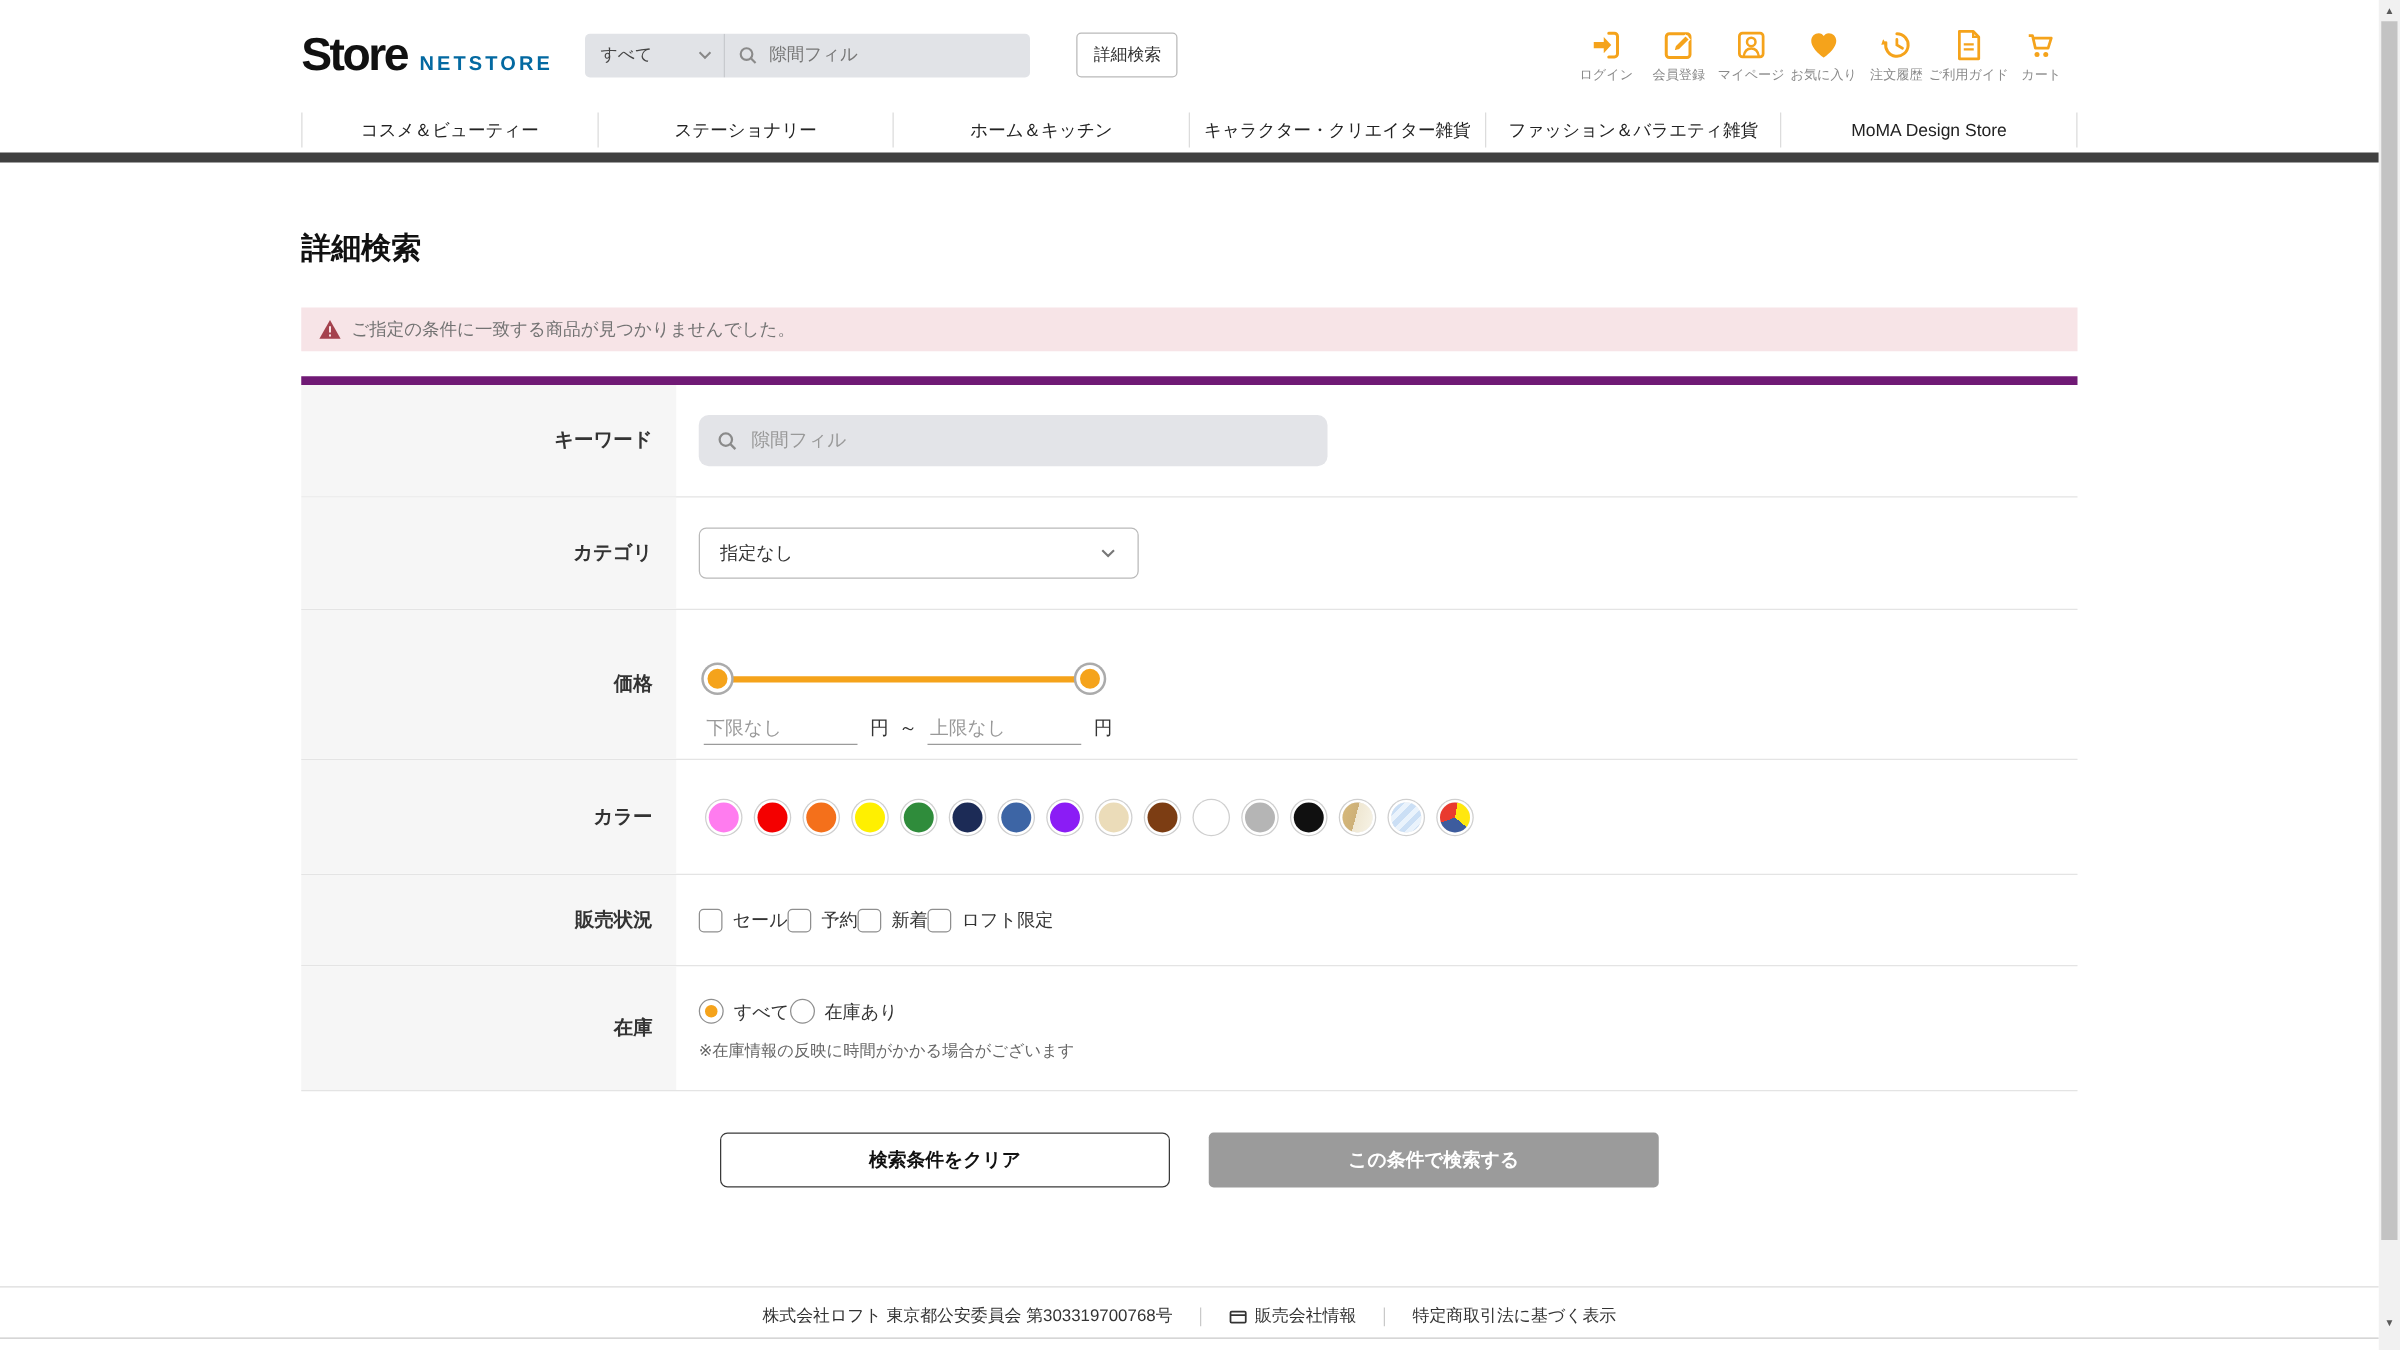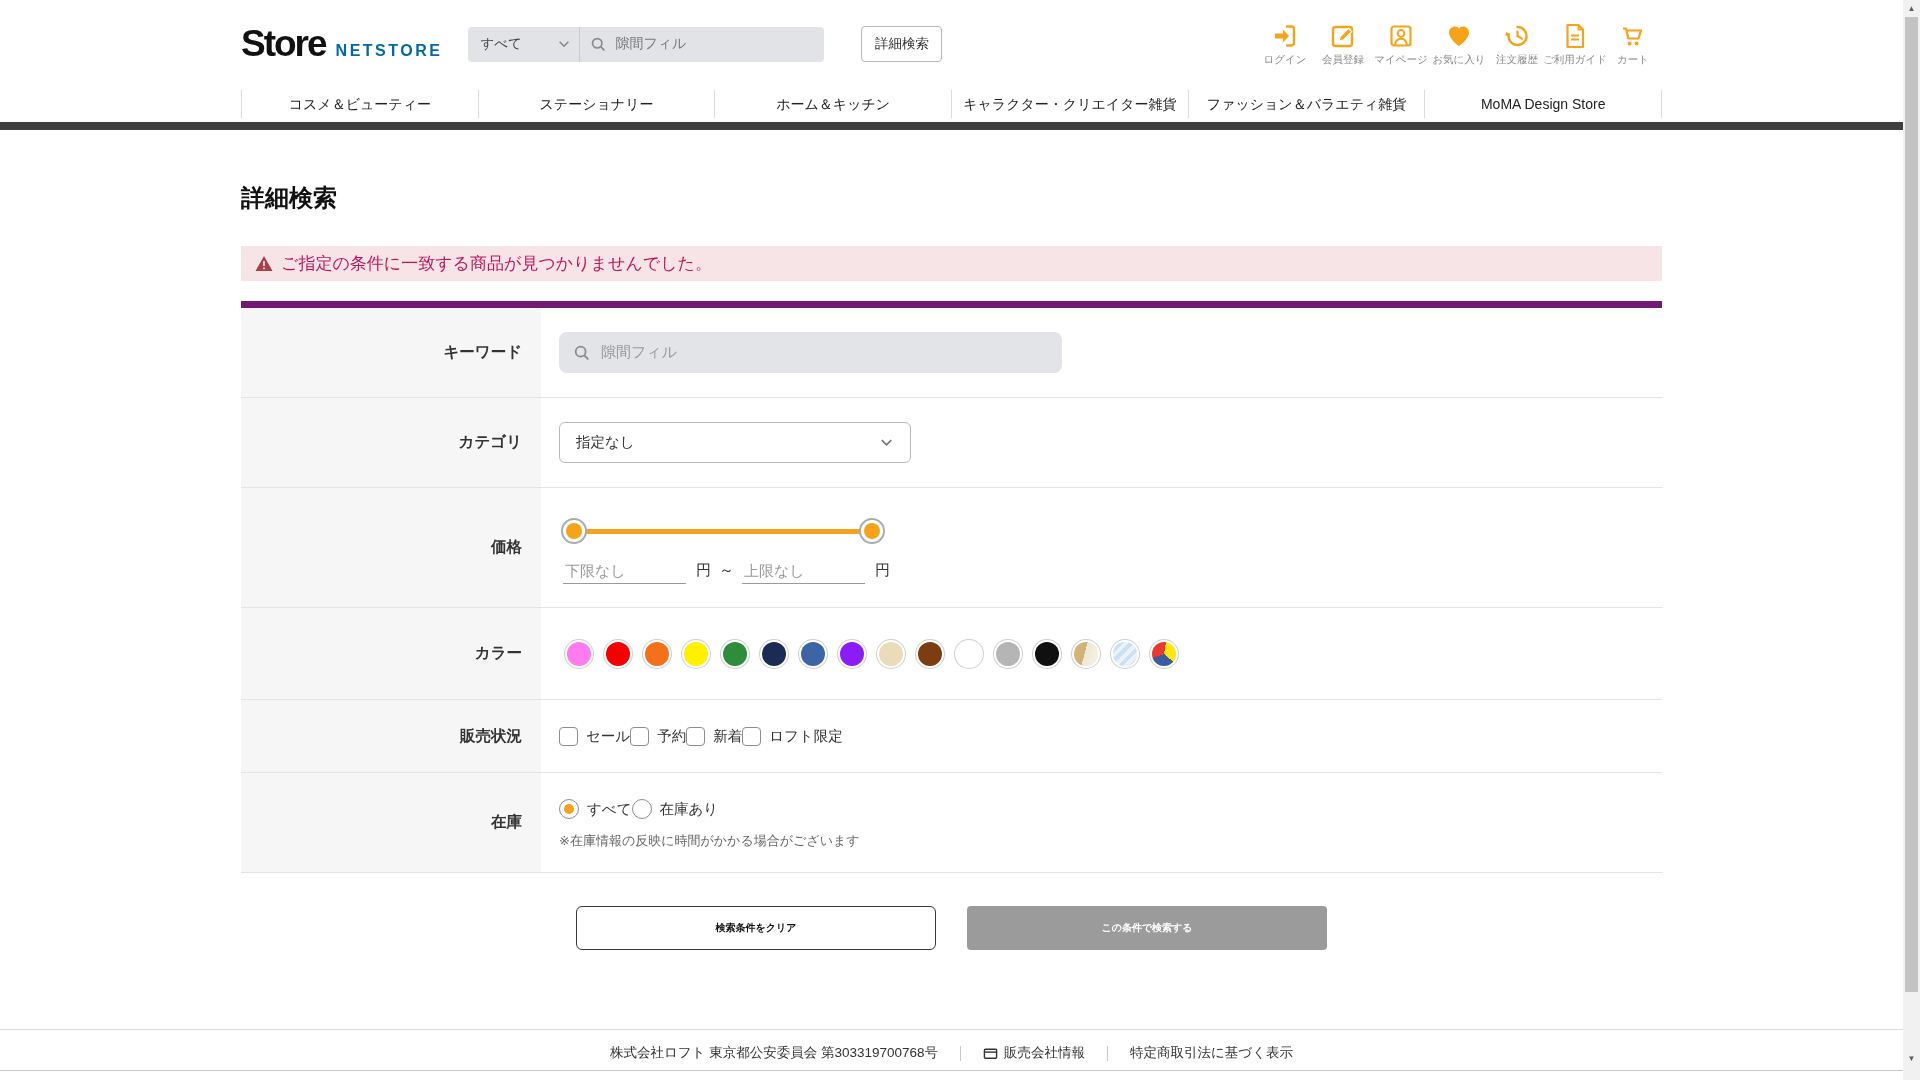--- a/index.html
+++ b/index.html
@@ -36,40 +36,40 @@
   .nav-row { display:flex; align-items:center; height:36px; }
   .nav-item { flex:1; text-align:center; font-size:14px; color:#222; height:28px;
     line-height:28px; border-left:1px solid #DCDCDC; cursor:pointer; white-space:nowrap; }
   .nav-item:last-child { border-right:1px solid #DCDCDC; }
 
   
   .page-title { margin-top:52px; font-size:24px; font-weight:700; color:#111; }
   .error-banner { margin-top:32px; height:35px; background:#F7E4E7; display:flex;
     align-items:center; padding-left:14px; }
   .error-banner svg { width:18px; height:17px; }
-  .error-text { font-size:17px; color:#be185d; margin-left:8px; }
+  .error-text { font-size:14px; color:#737373; margin-left:8px; }
 
   .search-form { margin-top:20px; border-top:7px solid #701a75; }
   .form-row { display:grid; grid-template-columns:300px 1fr; border-bottom:1px solid #E4E4E4; }
   .row-label { background:#F6F6F6; display:flex; align-items:center; justify-content:flex-end;
     padding-right:19px; font-size:15.5px; font-weight:600; color:#333; }
   .row-content { padding-left:18px; display:flex; align-items:center; }
   .h90 { height:90px; } .h120 { height:120px; } .h92 { height:92px; }
   .h73 { height:73px; } .h100 { height:100px; }
 
   .keyword-input { display:flex; align-items:center; width:503px; height:41px;
     background:#E3E4E8; border-radius:8px; padding:0 14px; cursor:text; }
   .keyword-input .query { font-size:15px; color:#999; margin-left:10px; }
 
   .category-select { display:flex; align-items:center; width:352px; height:41px;
     background:#fff; border:1px solid #B9B9B9; border-radius:6px; padding:0 16px;
     cursor:pointer; }
   .category-select .sel-label { flex:1; font-size:14.5px; color:#333; }
 
-  .price-content { flex-direction:column; align-items:flex-start; padding-top:28px; }
+  .price-content { flex-direction:column; align-items:flex-start; padding-top:28px;justify-content:center; }
   .price-slider { position:relative; width:298px; height:30px; margin-left:15px; }
   .slider-track { position:absolute; left:0; right:0; top:13px; height:5px;
     background:#F5A31B; border-radius:3px; }
   .slider-handle { position:absolute; top:7px; width:16px; height:16px; border-radius:50%;
     background:#F5A31B; box-shadow:0 0 0 3px #fff, 0 0 0 5px #ABABAB; cursor:pointer; }
   .slider-handle.left { left:-8px; } .slider-handle.right { right:-8px; }
   .price-inputs { display:flex; align-items:flex-end; margin-top:14px; margin-left:4px;
     font-size:15px; color:#333; }
   .price-field { width:123px; border:none; border-bottom:1px solid #9b9b9b; background:none;
     font-size:15px; color:#333; padding:2px 2px 4px; font-family:inherit; }
@@ -87,21 +87,21 @@
     background:#fff; }
   .radio { position:relative; width:20px; height:20px; border:1.5px solid #8F8F8F;
     border-radius:50%; background:#fff; }
   .radio.checked::after { content:""; position:absolute; left:3.5px; top:3.5px;
     width:10px; height:10px; border-radius:50%; background:#F5A31B; }
 
   .stock-content { flex-direction:column; align-items:flex-start; padding-top:26px; }
   .stock-note { margin-top:13px; font-size:13px; color:#666; }
 
   .actions { margin-top:33px; display:flex; justify-content:center; gap:31px; }
-  .btn { width:360px; height:44px; font-size:10px; font-weight:700; cursor:pointer;
+  .btn { width:360px; height:44px; font-size:15px; font-weight:700; cursor:pointer;
     font-family:inherit; }
   .btn-clear { background:#fff; border:1px solid #3A3A3A; border-radius:6px; color:#111; }
   .btn-search { background:#9B9B9B; border:none; border-radius:4px; color:#fff; }
 
   
   .site-footer { position:absolute; left:0; top:1029px; width:1903px;
     border-top:1px solid #DCDCDC; }
   .footer-inner { display:flex; align-items:center; justify-content:center; padding-top:14px;
     font-size:13.5px; color:#333; }
   .footer-sep { width:1px; height:15px; background:#C9C9C9; margin:0 22px; }

